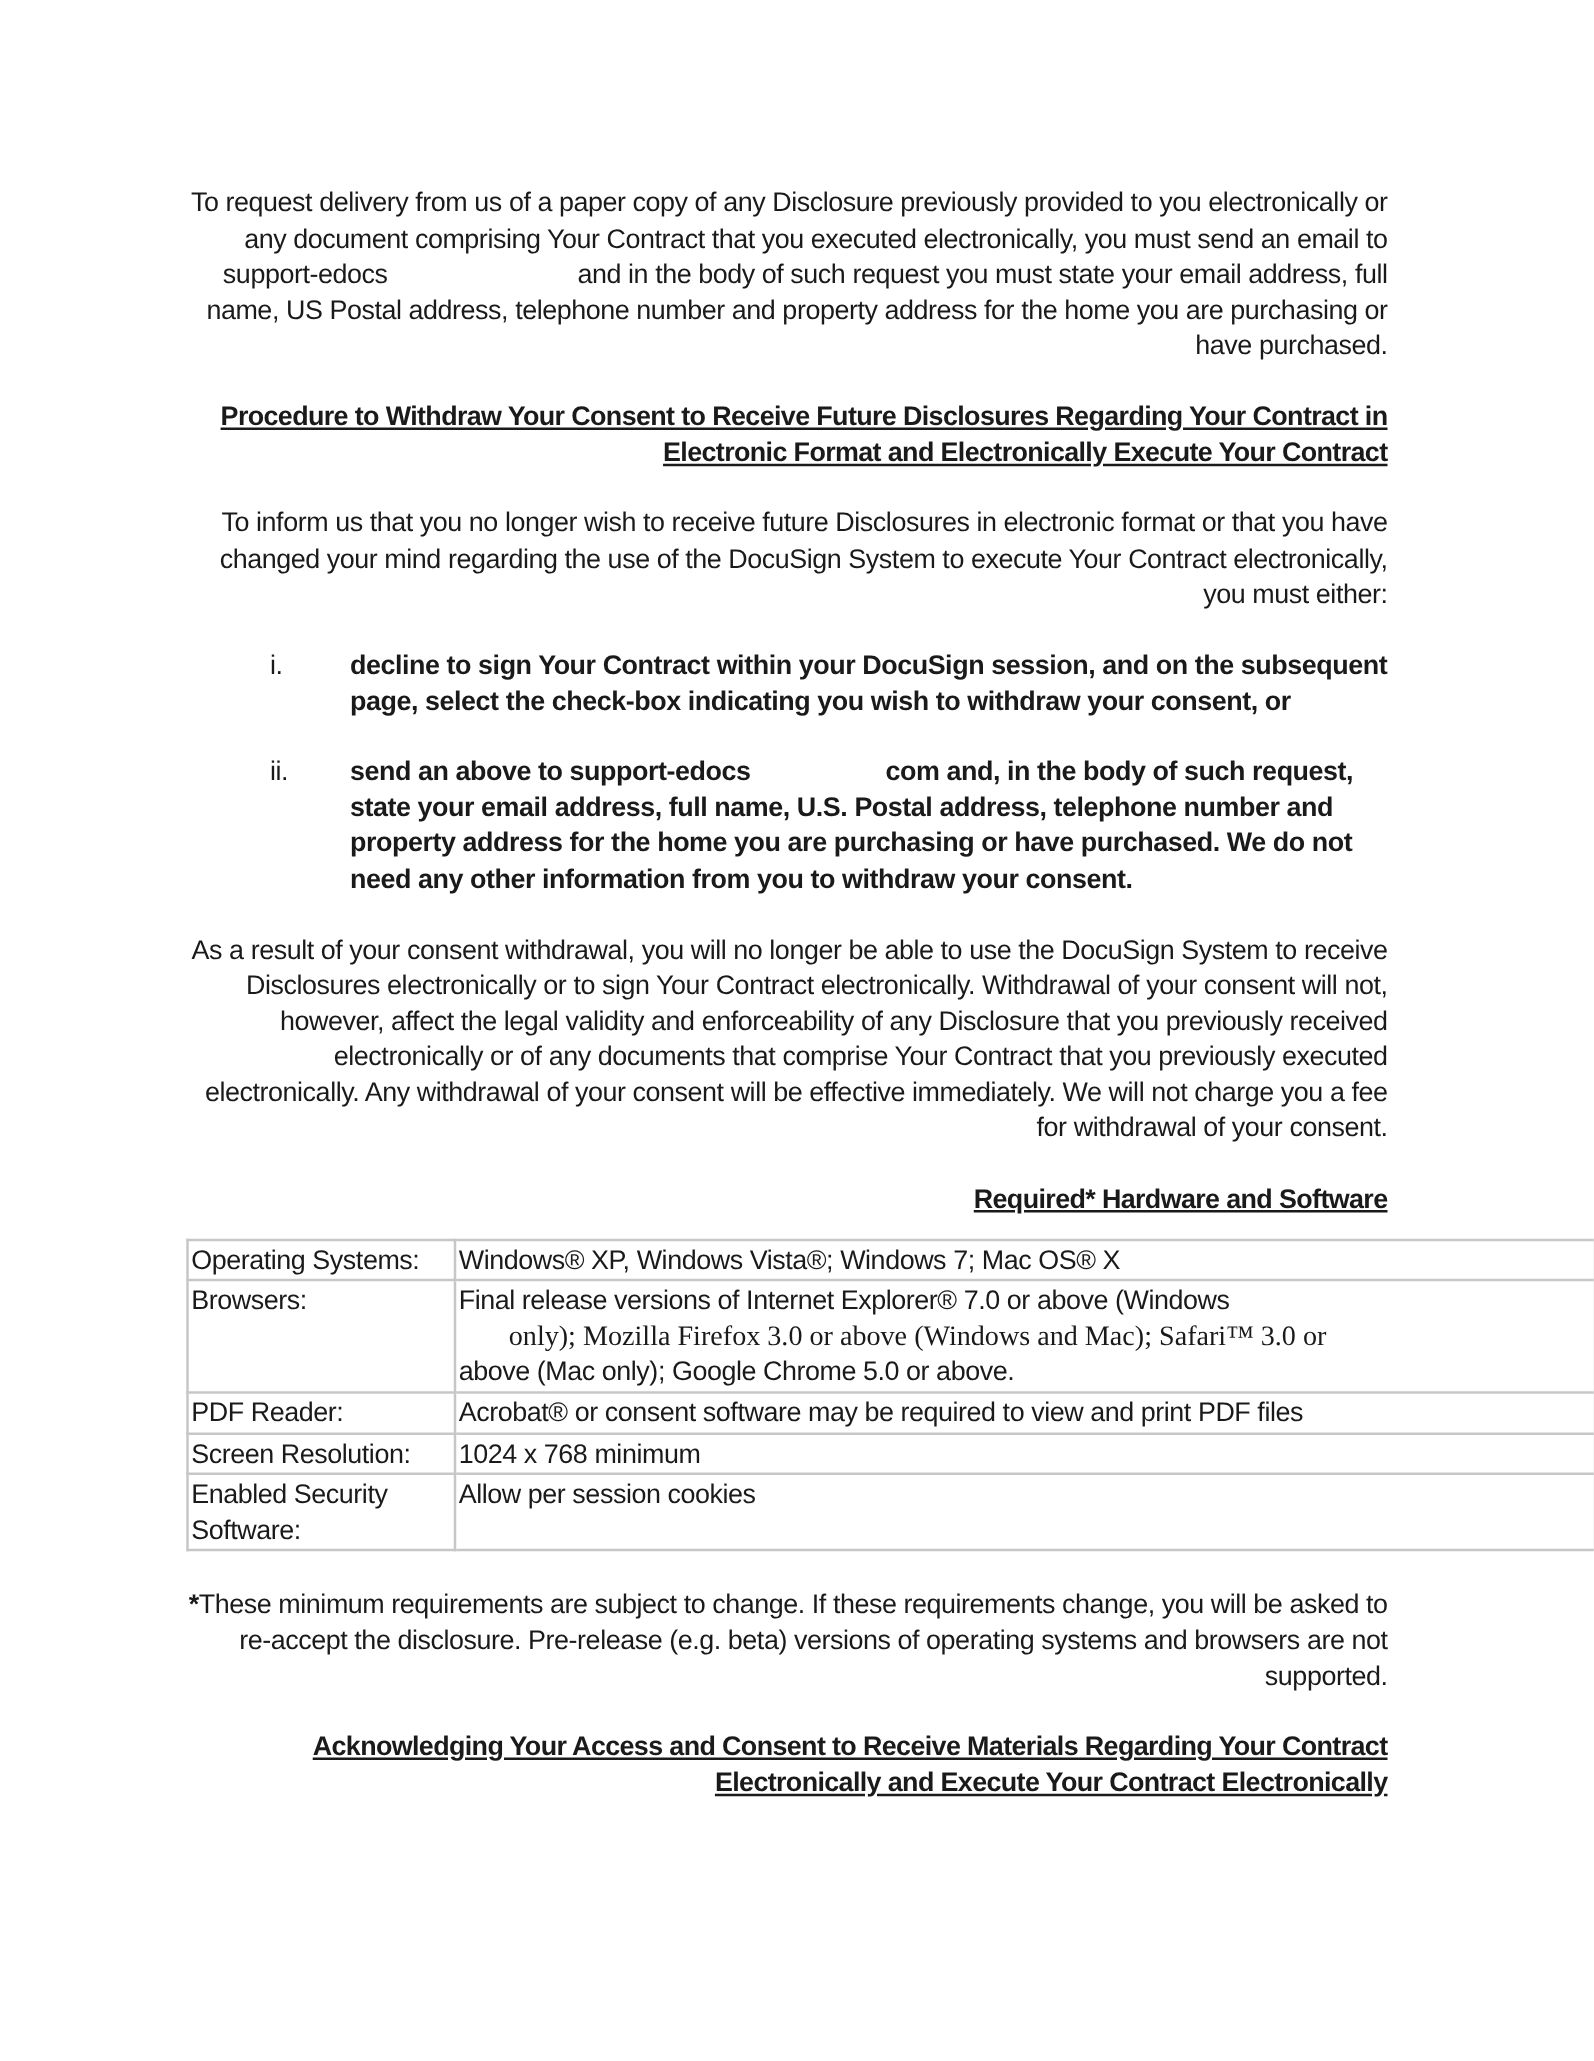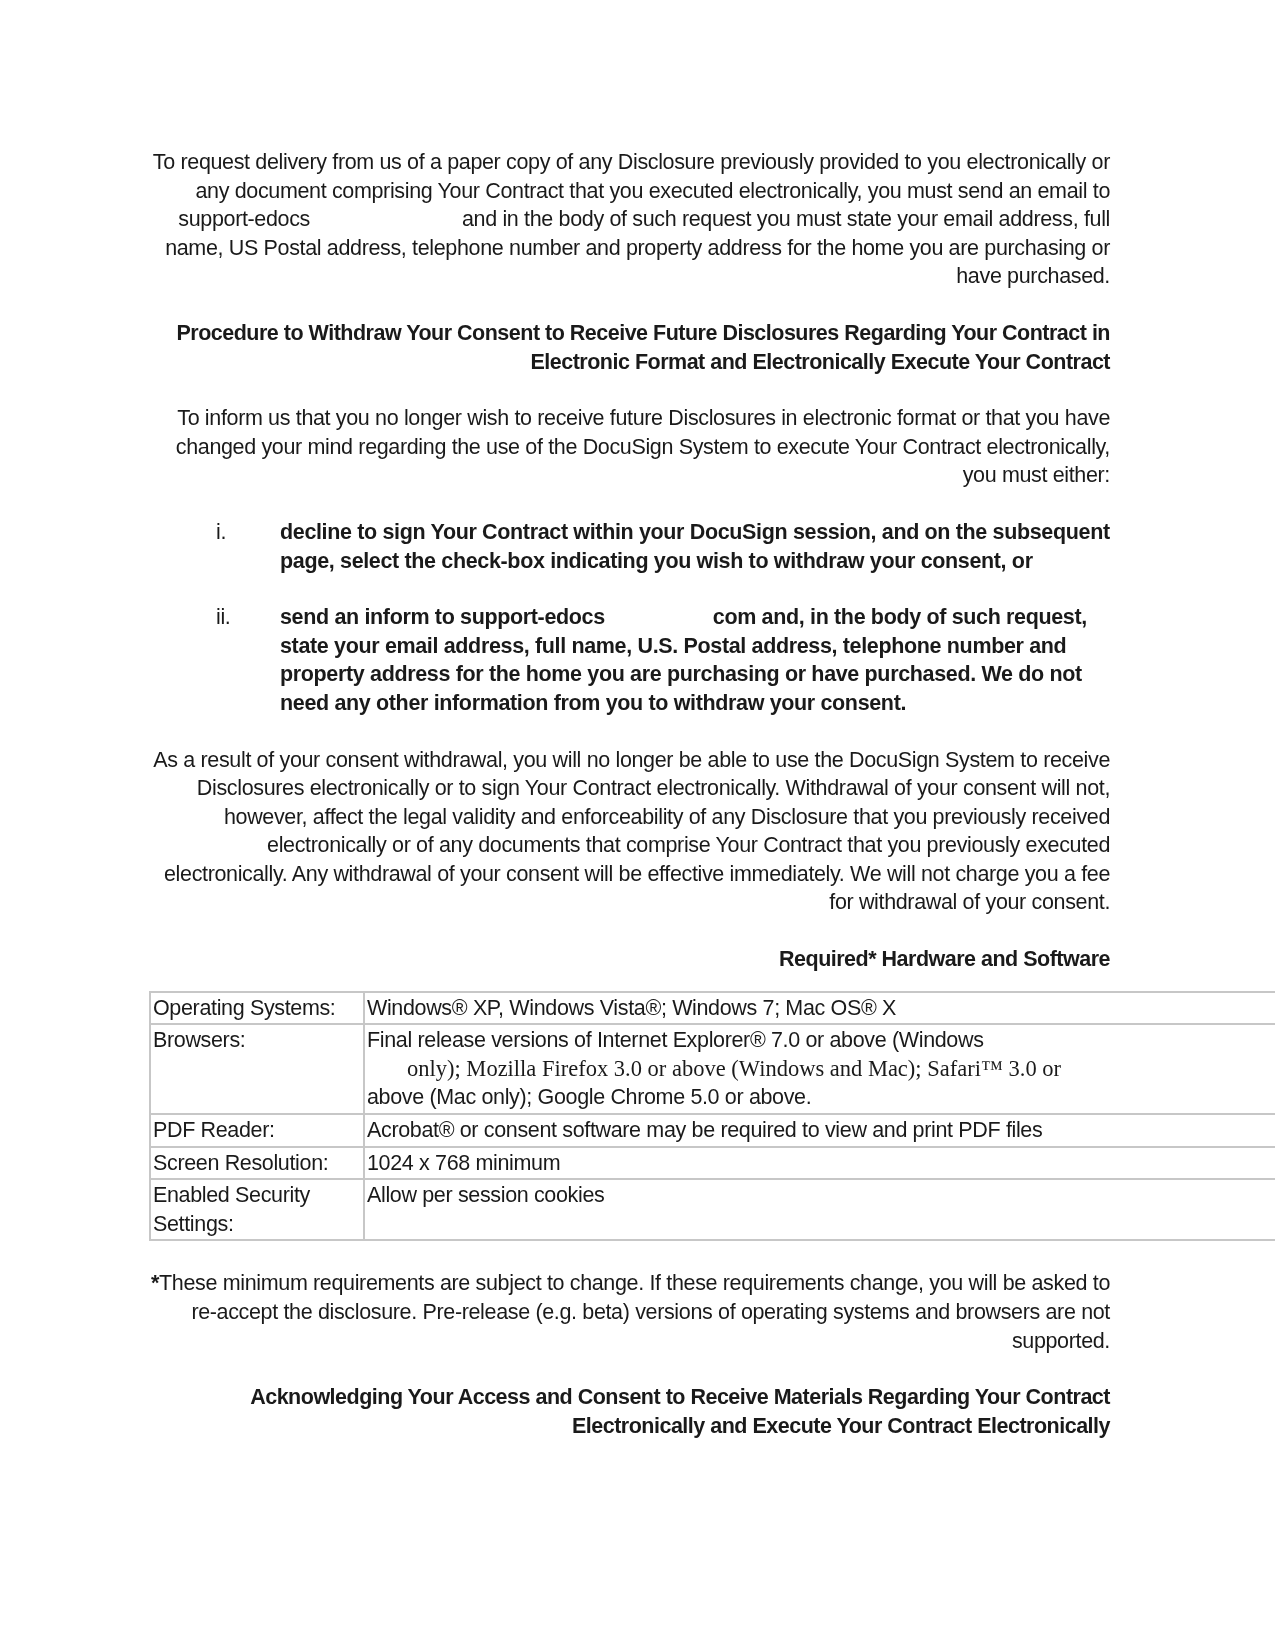--- a/index.html
+++ b/index.html
@@ -4,21 +4,21 @@
 <style>
   html, body { margin: 0; padding: 0; background: #ffffff; }
   body { width: 1275px; height: 1649px; position: relative; overflow: hidden; }
   .page {
     position: absolute; left: 150px; top: 148px; width: 960px;
     font-family: "Liberation Sans", sans-serif; color: #1a1a1a;
     font-size: 21.5px; line-height: 28.6px; letter-spacing: -0.35px;
   }
   p { margin: 0; text-align: right; }
   .para { margin-bottom: 28px; }
-  .heading { font-weight: bold; margin-bottom: 28px; letter-spacing: -0.5px; }
+  .heading { font-weight: bold; margin-bottom: 28px; letter-spacing: -0.5px; text-decoration: underline; }
   .list { margin: 0 0 28px 0; padding: 0; }
   .li { display: flex; margin-bottom: 28px; }
   .li:last-child { margin-bottom: 0; }
   .li .num { width: 130px; padding-left: 66px; box-sizing: border-box; flex: 0 0 auto; }
   .li .txt { flex: 1; font-weight: bold; }
   .gap { display: inline-block; }
   table.req {
     border-collapse: collapse; width: 1128px; margin: 10px 0 28px -1px;
     border: 2px solid #f9a8d4;
   }
@@ -43,21 +43,21 @@
 
   <p class="para">To inform us that you no longer wish to receive future Disclosures in electronic format or that you have changed your mind regarding the use of the DocuSign System to execute Your Contract electronically, you must either:</p>
 
   <div class="list">
     <div class="li">
       <span class="num">i.</span>
       <span class="txt">decline to sign Your Contract within your DocuSign session, and on the subsequent page, select the check-box indicating you wish to withdraw your consent, or</span>
     </div>
     <div class="li">
       <span class="num">ii.</span>
-      <span class="txt"><span>send an inform to support-edocs</span><span class="gap" style="width:108px"></span><span>com and, in the body of such request, state your email address, full name, U.S. Postal address, telephone number and property address for the home you are purchasing or have purchased. We do not need any other information from you to withdraw your consent.</span></span>
+      <span class="txt"><span>send an above to support-edocs</span><span class="gap" style="width:108px"></span><span>com and, in the body of such request, state your email address, full name, U.S. Postal address, telephone number and property address for the home you are purchasing or have purchased. We do not need any other information from you to withdraw your consent.</span></span>
     </div>
   </div>
 
   <p class="para">As a result of your consent withdrawal, you will no longer be able to use the DocuSign System to receive Disclosures electronically or to sign Your Contract electronically. Withdrawal of your consent will not, however, affect the legal validity and enforceability of any Disclosure that you previously received electronically or of any documents that comprise Your Contract that you previously executed electronically. Any withdrawal of your consent will be effective immediately. We will not charge you a fee for withdrawal of your consent.</p>
 
   <p class="heading" style="margin-bottom:17px">Required* Hardware and Software</p>
 
   <table class="req">
     <tbody>
         <tr>
@@ -70,21 +70,21 @@
     </tr>
     <tr>
       <td class="label">PDF Reader:</td>
       <td>Acrobat® or consent software may be required to view and print PDF files</td>
     </tr>
     <tr>
       <td class="label">Screen Resolution:</td>
       <td>1024 x 768 minimum</td>
     </tr>
     <tr>
-      <td class="label">Enabled Security Settings:</td>
+      <td class="label">Enabled Security Software:</td>
       <td>Allow per session cookies</td>
     </tr>
   </tbody>
     </table>
 
   <p class="para"><span class="bold">*</span><span>These minimum requirements are subject to change. If these requirements change, you will be asked to re-accept the disclosure. Pre-release (e.g. beta) versions of operating systems and browsers are not supported.</span></p>
 
   <p class="heading">Acknowledging Your Access and Consent to Receive Materials Regarding Your Contract Electronically and Execute Your Contract Electronically</p>
 
 </div>

